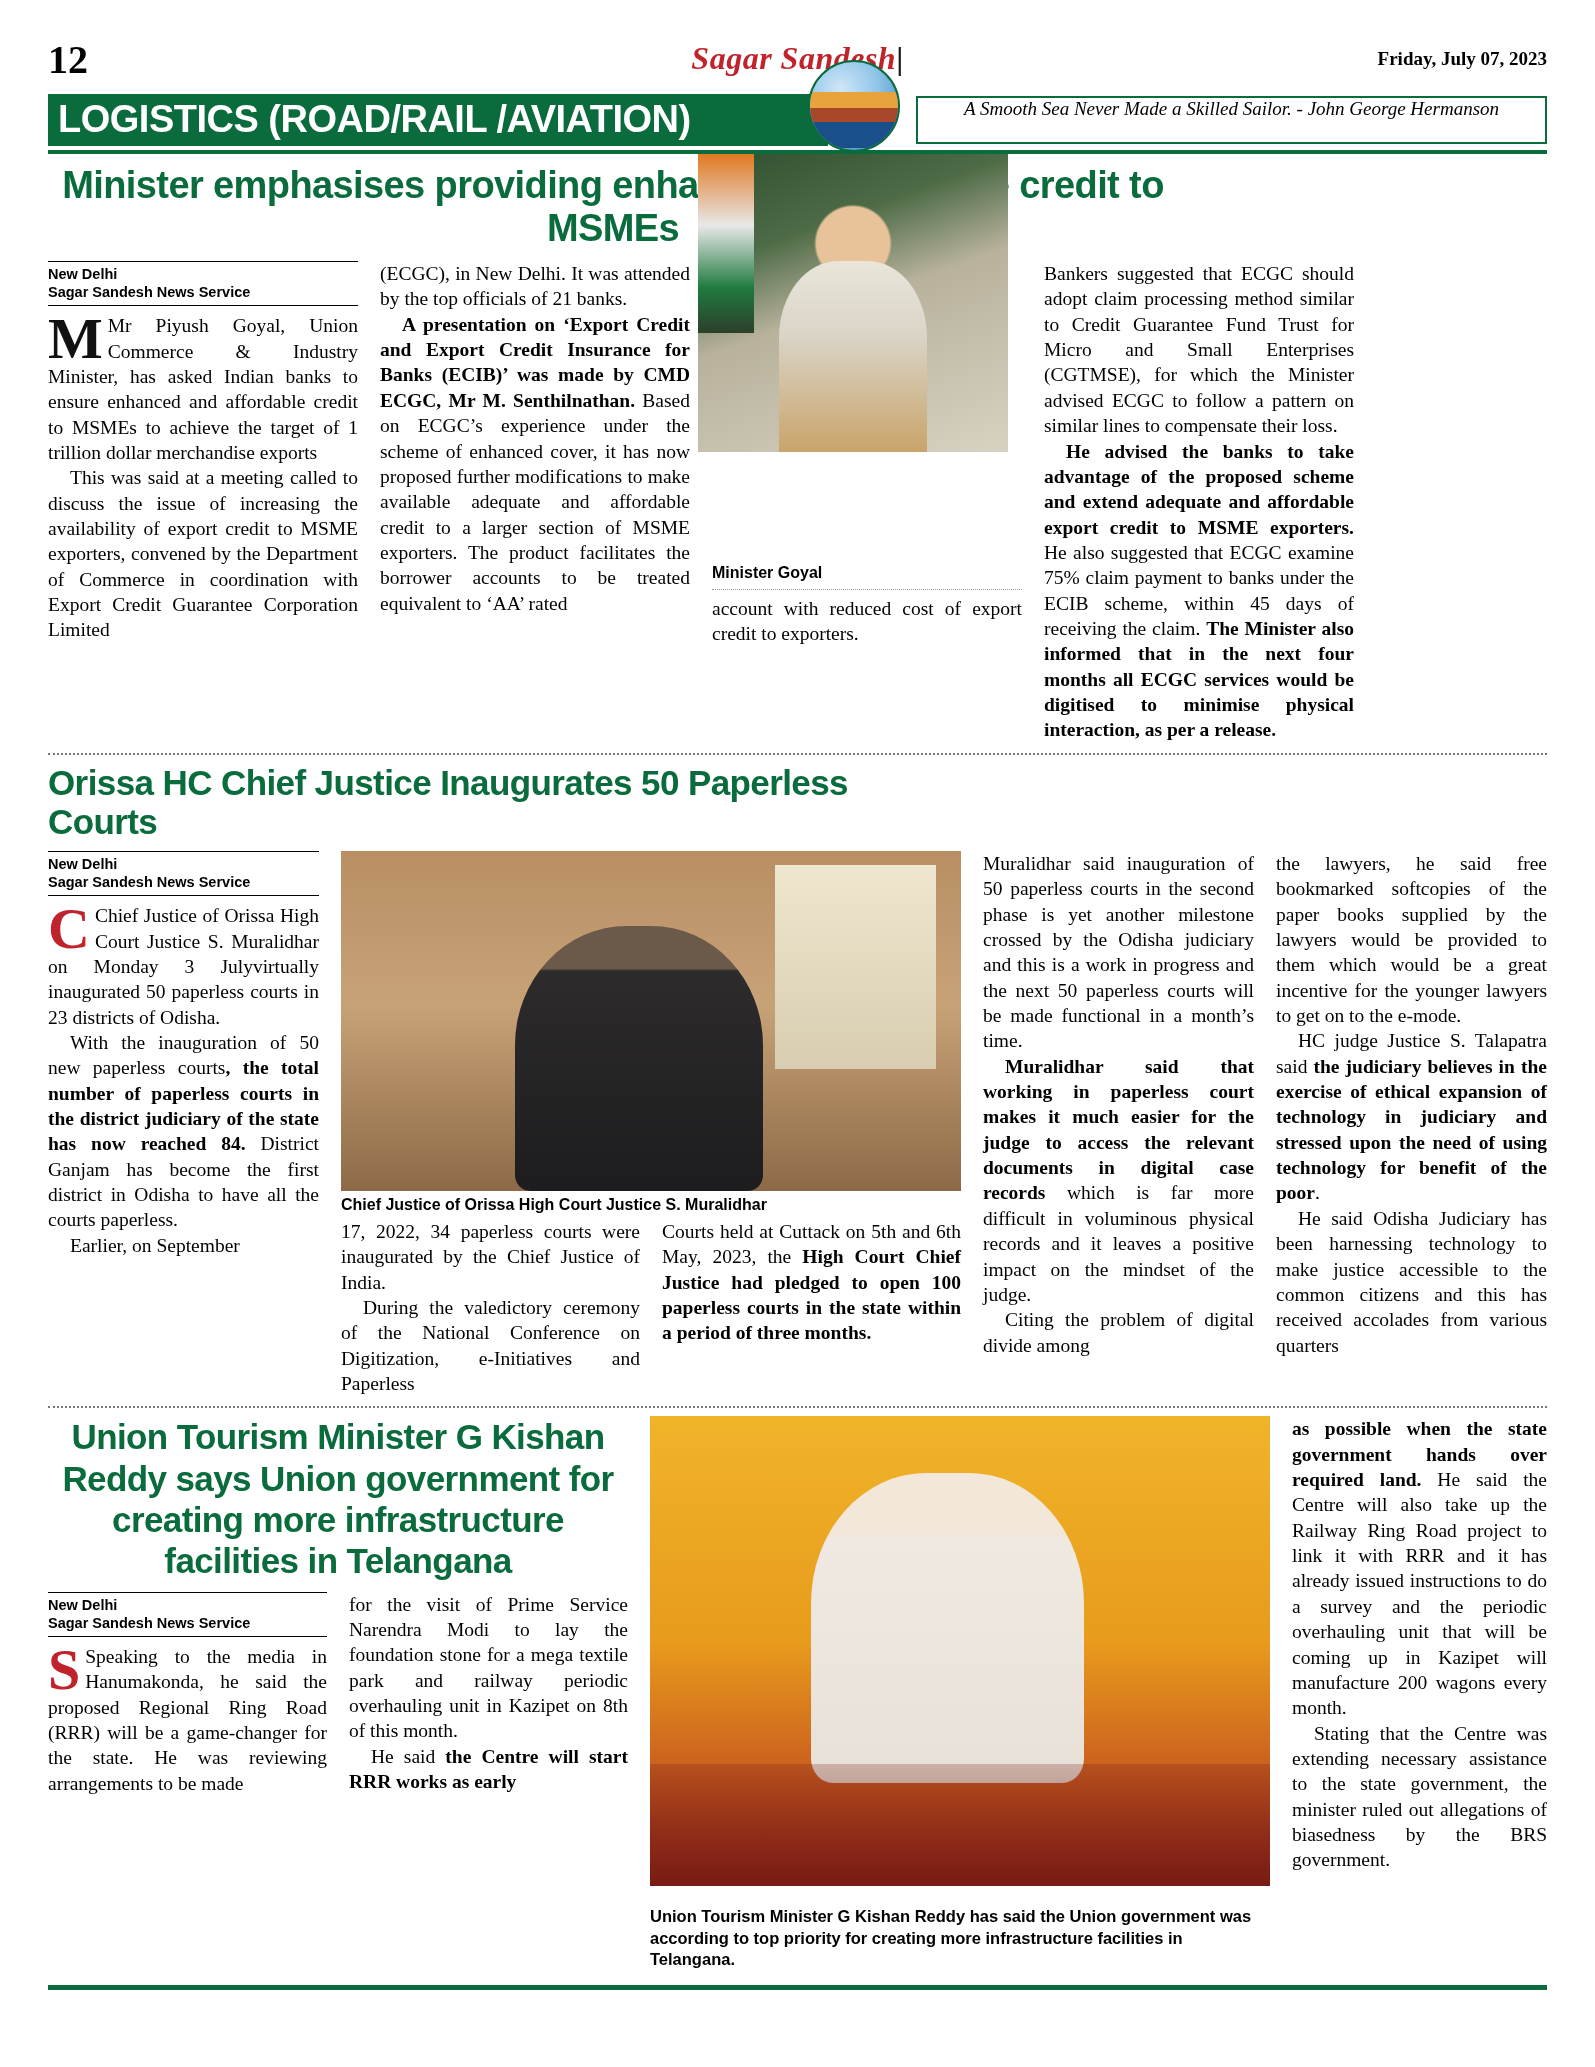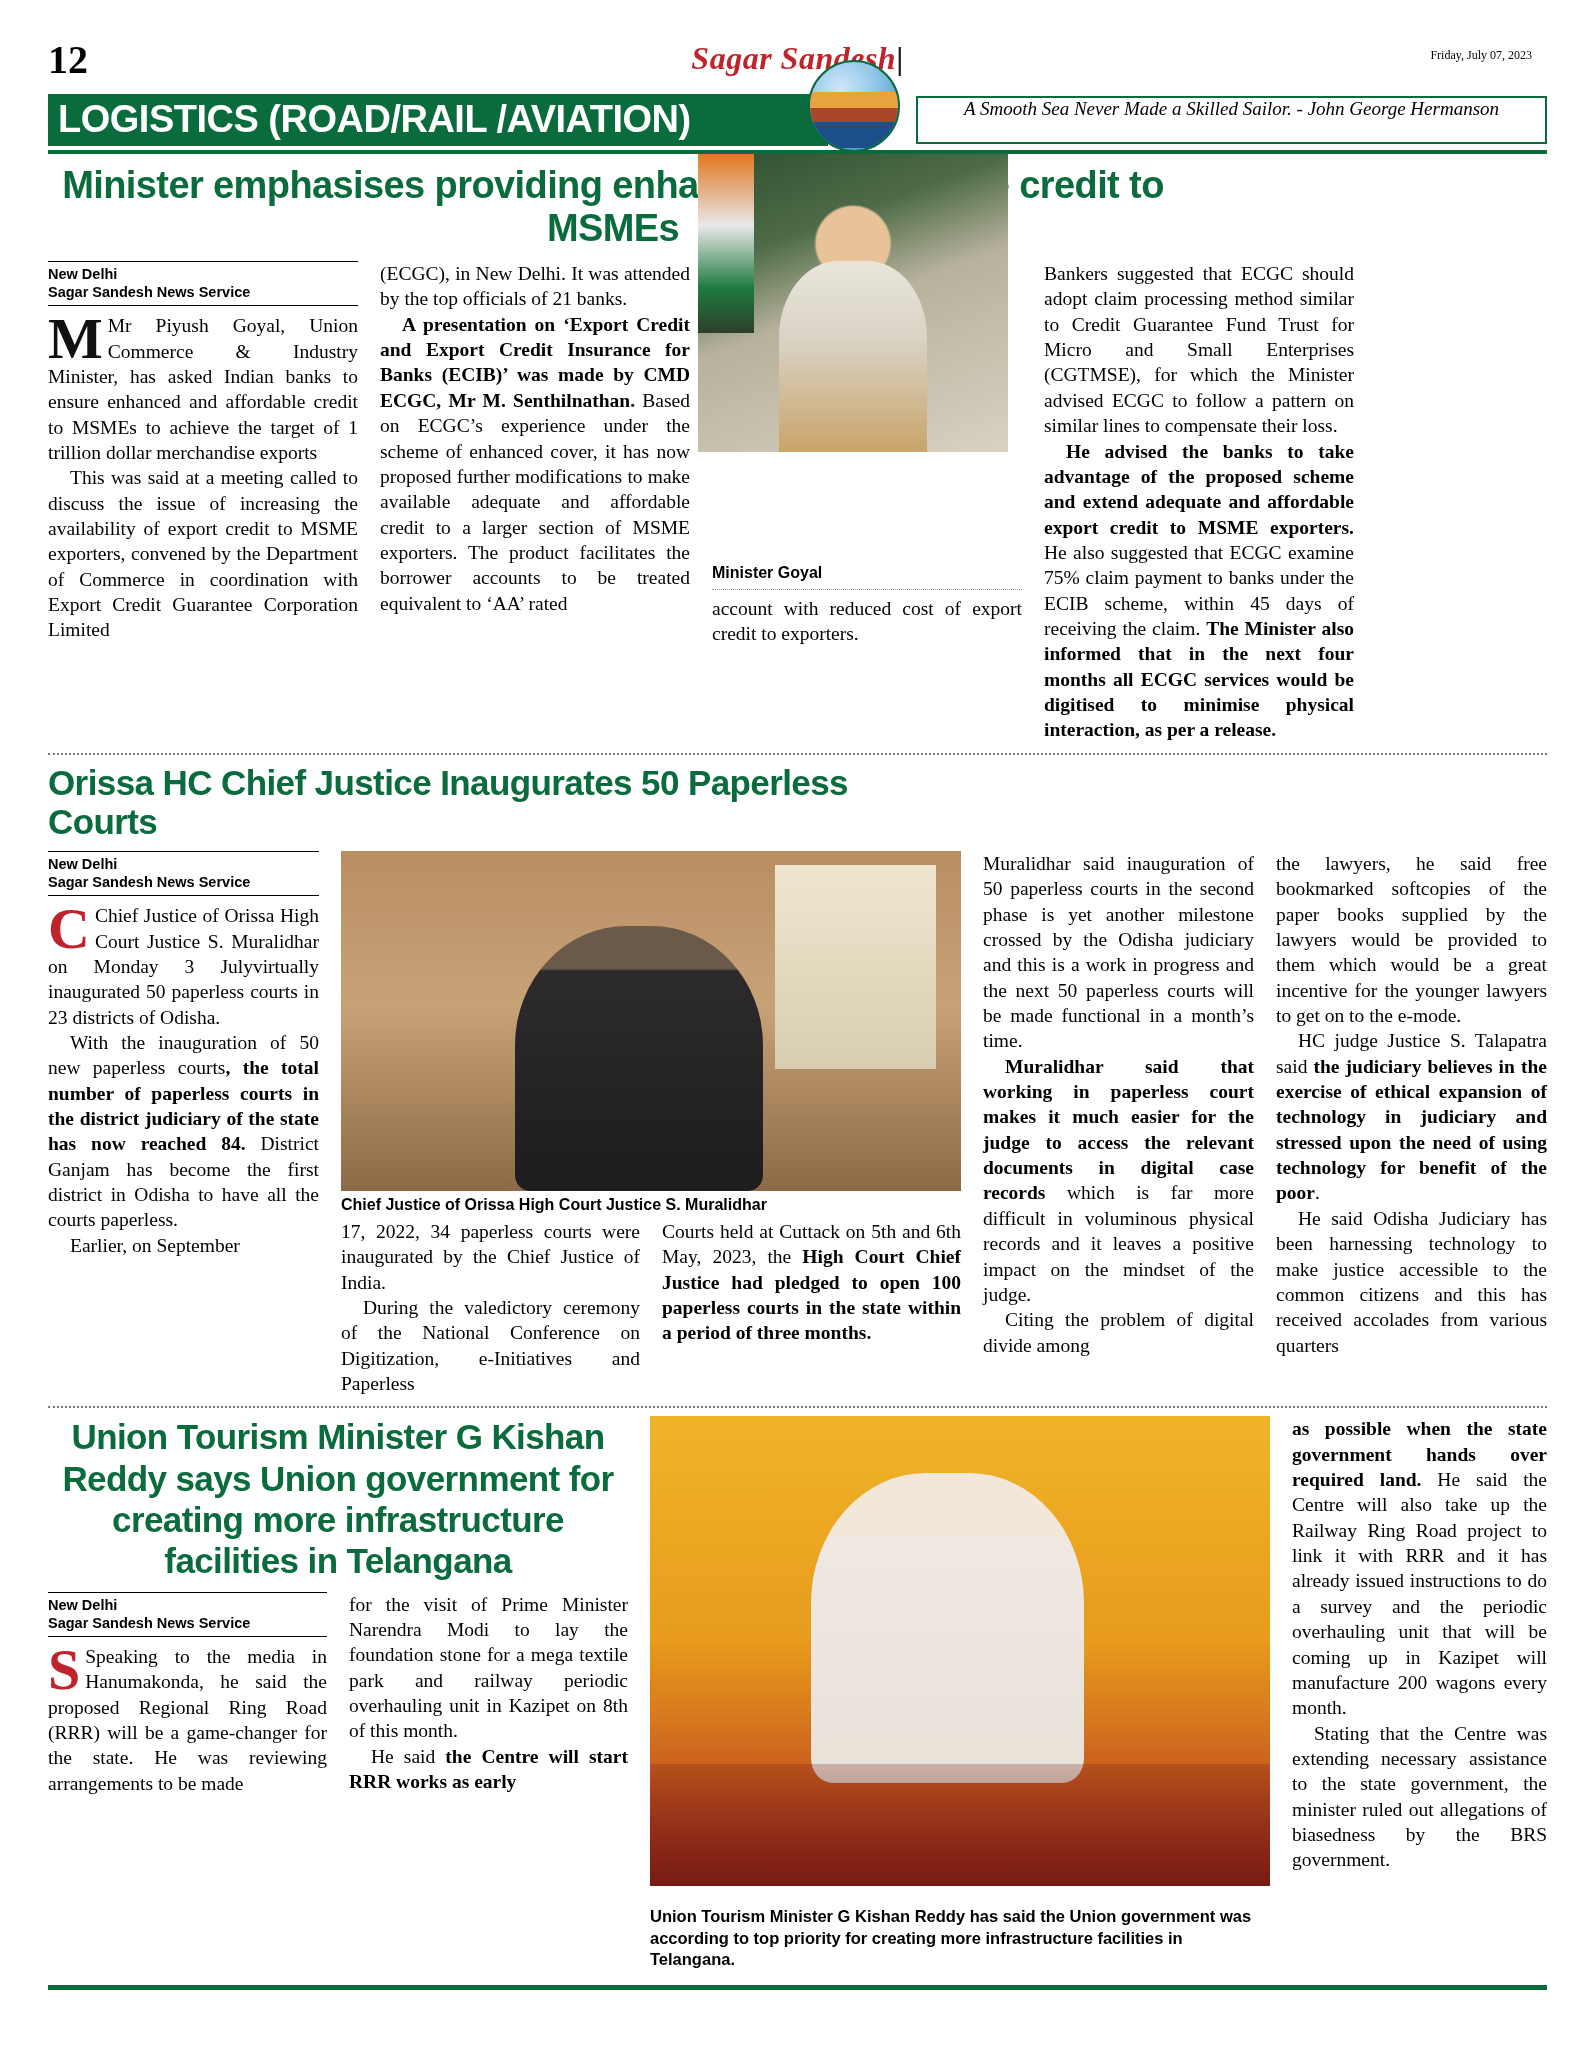--- a/index.html
+++ b/index.html
@@ -47,24 +47,25 @@
     font-family: "Liberation Serif", serif;
     letter-spacing: 0.5px;
     white-space: nowrap;
   }
   .paper-name .bar {
     color: #1b1b1b;
     font-style: normal;
   }
   .date {
     position: absolute;
-    right: 15px;
+    right: 0;
     top: 18px;
-    font-size: 12px;
-    font-family: "Liberation Serif", serif;
+    font-size: 19px;
+    font-family: "Liberation Serif", serif;
+    font-weight: bold;
   }
 
   
   .section-banner {
     position: relative;
     height: 52px;
     margin-top: 2px;
   }
   .section-green {
     position: absolute;
@@ -465,21 +466,21 @@
         <div class="a3-head headline">Union Tourism Minister G Kishan Reddy says Union government for creating more infrastructure facilities in Telangana</div>
         <div class="a3-two">
           <div class="col">
             <div class="byline">
               <div>New Delhi</div>
               <div>Sagar Sandesh News Service</div>
             </div>
             <p class="dropcap-p"><span class="dropcap">S</span><span>Speaking to the media in Hanumakonda, he said the proposed Regional Ring Road (RRR) will be a game-changer for the state. He was reviewing arrangements to be made</span></p>
           </div>
           <div class="col">
-            <p class="noindent">for the visit of Prime Minister Narendra Modi to lay the foundation stone for a mega textile park and railway periodic overhauling unit in Kazipet on 8th of this month.</p>
+            <p class="noindent">for the visit of Prime Service Narendra Modi to lay the foundation stone for a mega textile park and railway periodic overhauling unit in Kazipet on 8th of this month.</p>
             <p><span>He said </span><b>the Centre will start RRR works as early</b></p>
           </div>
         </div>
       </div>
 
       <div class="a3-mid">
         <div class="a3-photo photo photo-rally"></div>
         <div class="a3-caption">Union Tourism Minister G Kishan Reddy has said the Union government was according to top priority for creating more infrastructure facilities in Telangana.</div>
       </div>
 

